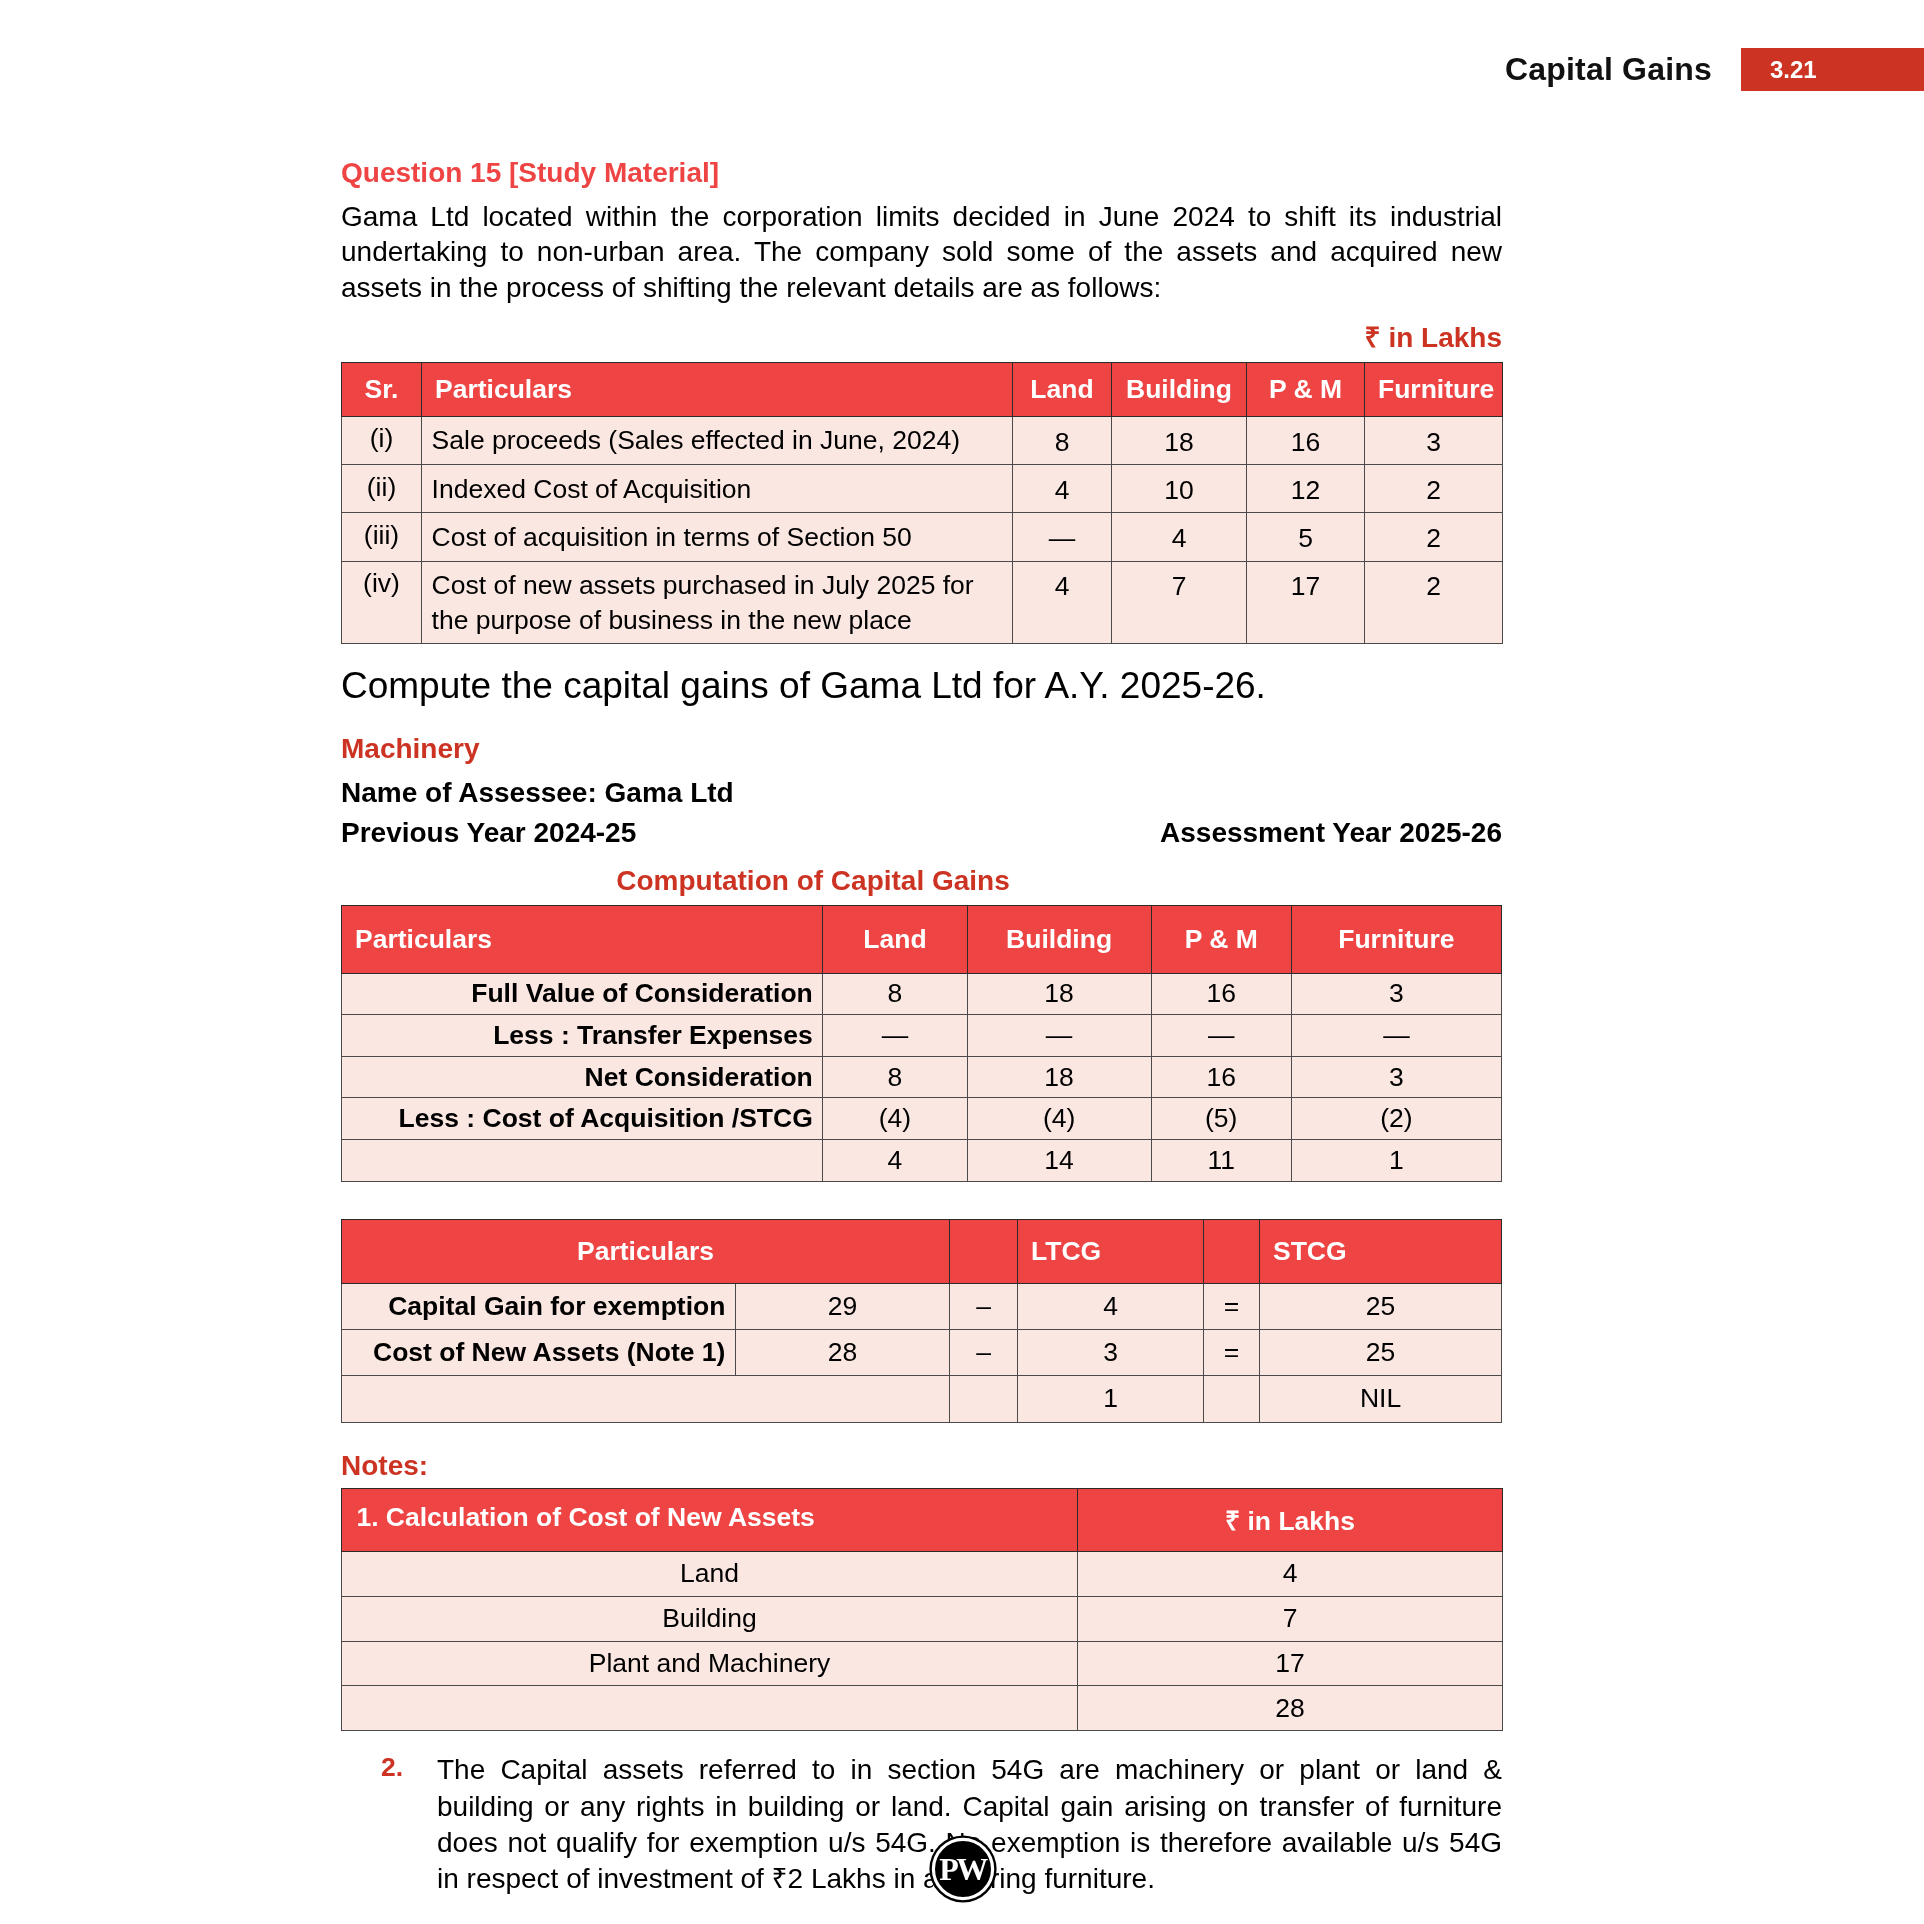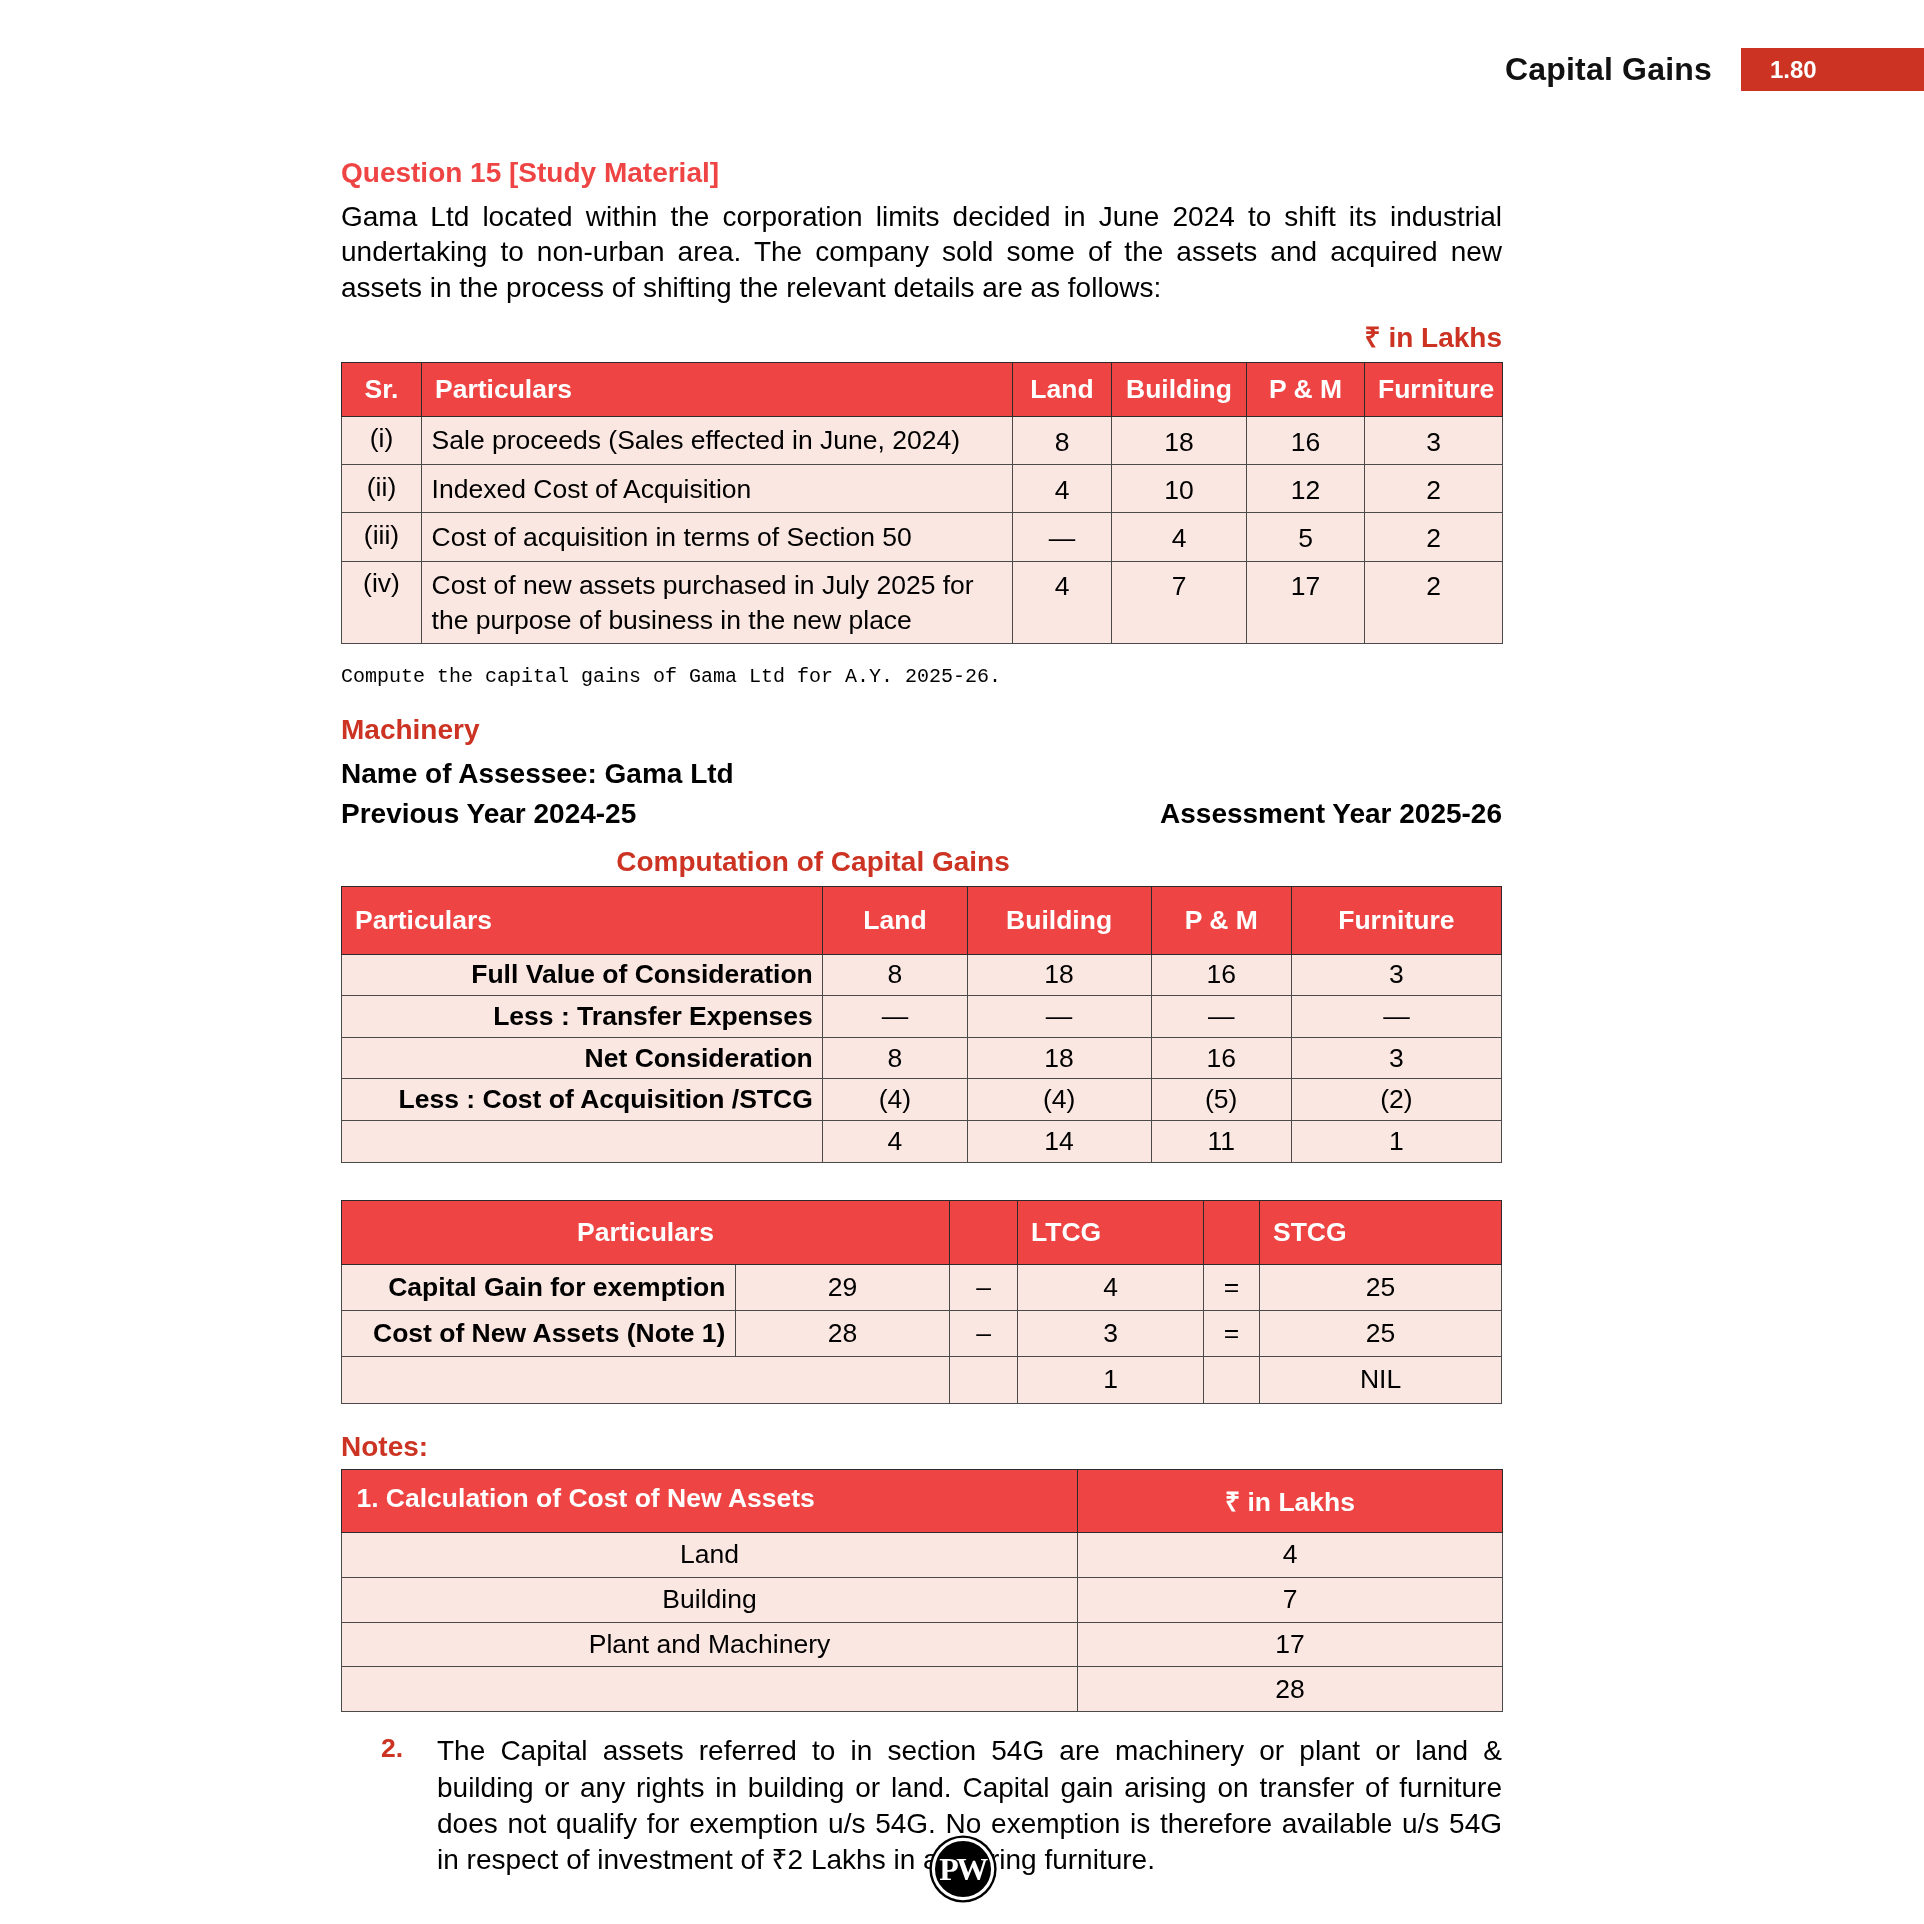--- a/index.html
+++ b/index.html
@@ -75,21 +75,21 @@
   .t1 col.c-part{width:591px}
   .t1 col.c-land{width:99px}
   .t1 col.c-bld{width:135px}
   .t1 col.c-pm{width:118px}
   .t1 col.c-furn{width:138px}
   .t1 td{ font-weight:normal; }
   .t1 td.numcell{ text-align:center; padding-top:9.6px;}
   .t1 td.srcell{ text-align:center; }
   .t1 td.partcell{ line-height:1.3; }
 
-  .compute-line{ font-size:20px; margin-top:21px;font-family:Liberation Mono, monospace; }
+  .compute-line{ font-size:37px; margin-top:21px; }
   .sol-title{ color:#CC3322; font-weight:bold; font-size:28px; margin-top:26px; }
   .assessee{ font-size:28px; font-weight:bold; margin-top:12px; }
   .yearrow{ display:flex; justify-content:space-between; font-size:28px; font-weight:bold; margin-top:8px;}
   .comp-title{ color:#CC3322; font-weight:bold; font-size:28px; text-align:center; margin-top:16px; margin-bottom:8px; padding-right:217px;}
 
   
   .t2 col.c-part{width:481px}
   .t2 col.c-land{width:144px}
   .t2 col.c-bld{width:184px}
   .t2 col.c-pm{width:140px}
@@ -137,21 +137,21 @@
     font-size:32px; font-weight:bold; letter-spacing:-2.4px;
     border:2.4px solid #000;
     box-shadow:0 0 0 3.2px #fff, 0 0 0 5.6px #000;
   }
 </style>
 </head>
 <body>
 
 <div class="page-header">
   <div class="header-title">Capital Gains</div>
-  <div class="header-page-badge">1.80</div>
+  <div class="header-page-badge">3.21</div>
 </div>
 
 <div class="content">
 
   <div class="q-title">Question 15 [Study Material]</div>
   <div class="q-body">Gama Ltd located within the corporation limits decided in June 2024 to shift its industrial undertaking to non-urban area. The company sold some of the assets and acquired new assets in the process of shifting the relevant details are as follows:</div>
   <div class="rupee-label">₹ in Lakhs</div>
 
   <table class="t1">
     <colgroup>

